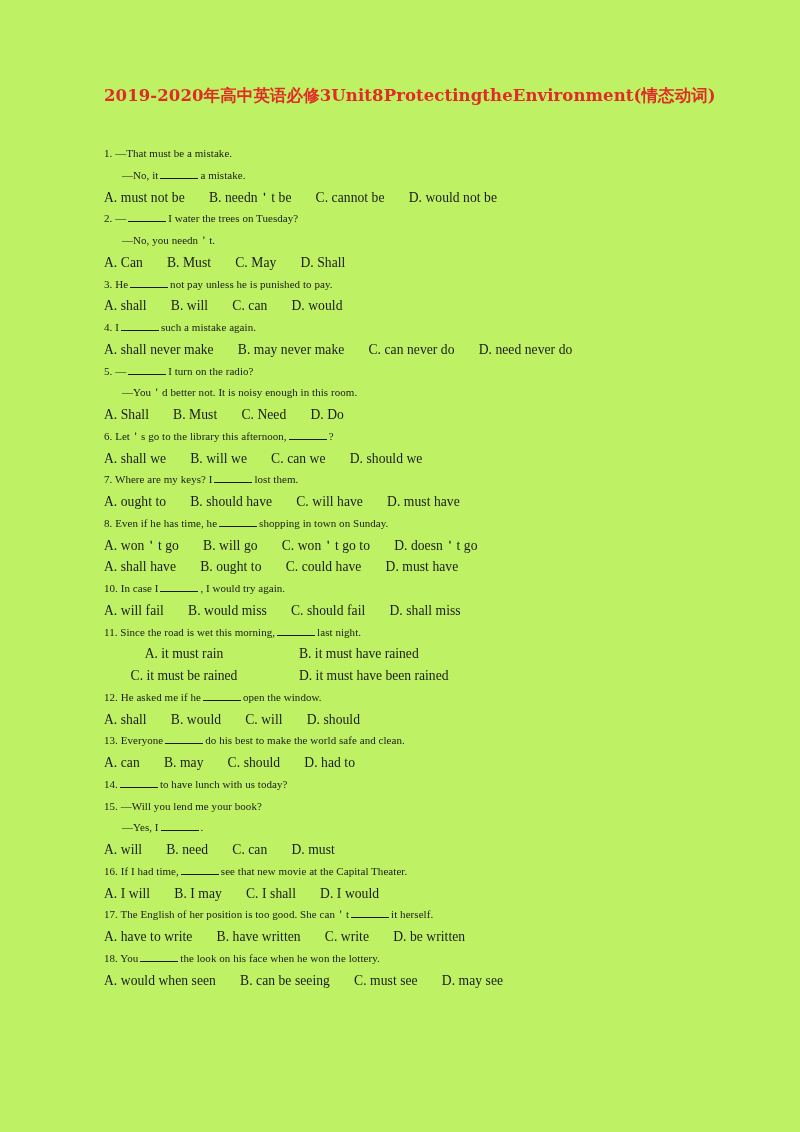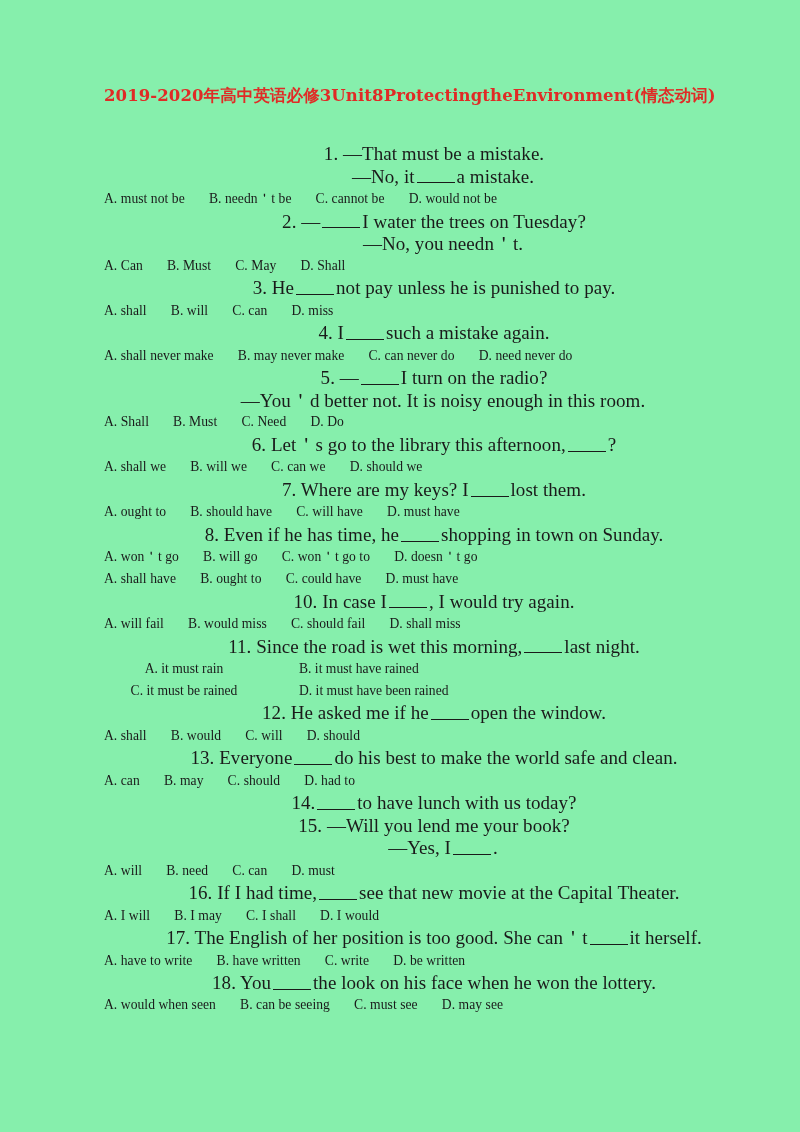--- a/index.html
+++ b/index.html
@@ -13,21 +13,21 @@
     position: relative;
     font-family: "Liberation Serif", "DejaVu Serif", serif;
     color: #1a1a1a;
     overflow: hidden;
   }
   #page {
     position: absolute;
     left: 0; top: 0;
     width: 800px;
     height: 1132px;
-    background: #86efac;
+    background: #bef264;
   }
   #doc-title {
     position: absolute;
     left: 104px;
     top: 86px;
     width: 620px;
     font-family: "DejaVu Serif", "Liberation Serif", serif;
     font-weight: bold;
     font-size: 16.5px;
     letter-spacing: 0.1px;
@@ -39,26 +39,25 @@
     position: absolute;
     left: 104px;
     top: 143px;
     width: 660px;
   }
   .q-block {
     margin: 0;
     padding: 0;
   }
   .line {
-    font-size: 19px;
+    font-size: 11px;
     line-height: 21.75px;
     white-space: pre;
     color: #1a1a1a;
     letter-spacing: 0.05px;
-    text-align: center;
   }
   .line.indent {
     padding-left: 18px;
   }
   .opts {
     font-size: 13.6px;
     line-height: 21.75px;
     white-space: pre;
     color: #1a1a1a;
     letter-spacing: 0.05px;
@@ -100,21 +99,21 @@
     </div>
 
     <div class="q-block">
       <div class="line"><span>2. —</span><span class="blank"></span><span>I water the trees on Tuesday?</span></div>
       <div class="line indent">—No, you needn＇t.</div>
       <div class="opts">A. Can       B. Must       C. May       D. Shall</div>
     </div>
 
     <div class="q-block">
       <div class="line"><span>3. He</span><span class="blank"></span><span>not pay unless he is punished to pay.</span></div>
-      <div class="opts">A. shall       B. will       C. can       D. miss</div>
+      <div class="opts">A. shall       B. will       C. can       D. would</div>
     </div>
 
     <div class="q-block">
       <div class="line"><span>4. I</span><span class="blank"></span><span>such a mistake again.</span></div>
       <div class="opts">A. shall never make       B. may never make       C. can never do       D. need never do</div>
     </div>
 
     <div class="q-block">
       <div class="line"><span>5. —</span><span class="blank"></span><span>I turn on the radio?</span></div>
       <div class="line indent">—You＇d better not. It is noisy enough in this room.</div>

